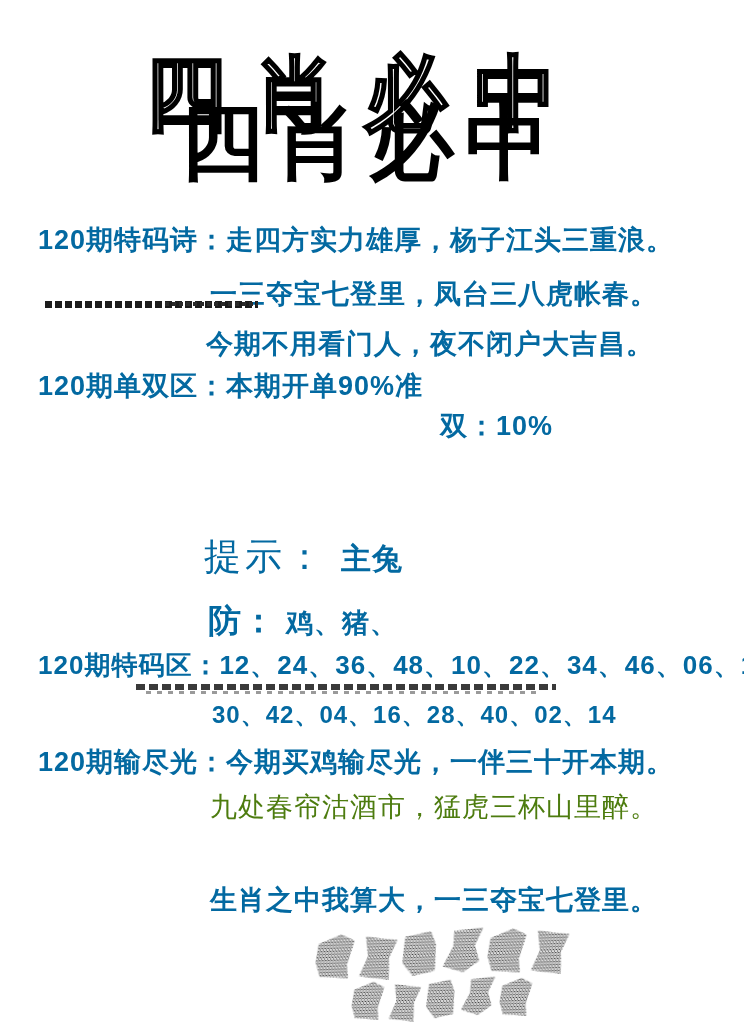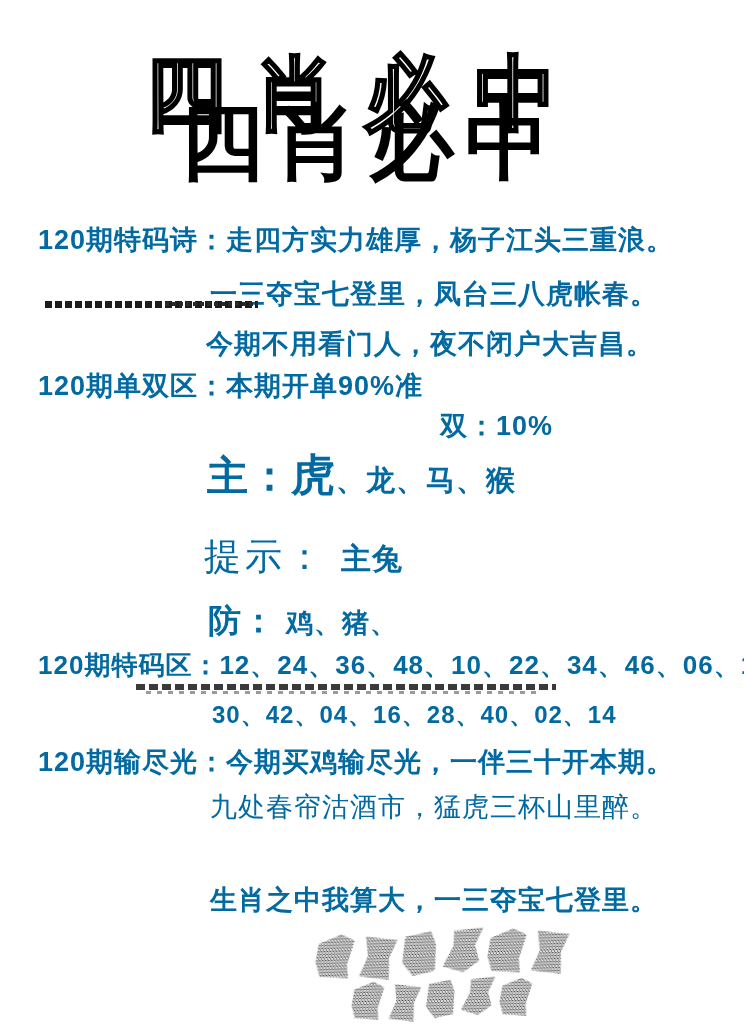--- a/index.html
+++ b/index.html
@@ -35,21 +35,21 @@
   .l-main{left:207px;top:446px;font-size:29px;}
   .l-main .big-label{font-size:41px;font-weight:800;}
   .l-main .big-first{font-size:44px;font-weight:800;}
   .l-hint{left:204px;top:532px;font-size:30px;}
   .l-hint .big-label{font-size:37px;font-weight:400;letter-spacing:4px;margin-right:14px;text-align:center;}
   .l-guard{left:208px;top:599px;font-size:27px;}
   .l-guard .med-label{font-size:33px;font-weight:800;margin-right:10px;}
   .l-tema{left:38px;top:648px;font-size:26px;}
   .l-tema2{left:212px;top:699px;font-size:24px;}
   .l-sjg1{left:38px;top:744px;}
-  .l-sjg1-poem{left:210px;top:789px;font-weight:500;color:#0369a1;}
+  .l-sjg1-poem{left:210px;top:789px;font-weight:500;color:#4d7c0f;}
   .l-sjg2{left:38px;top:836px;}
   .l-sjg2-poem{left:210px;top:882px;}
 
   
   .smudge{position:absolute;filter:blur(0.5px);}
   .smudge-a{
     left:45px;top:301px;width:213px;height:7px;
     background:repeating-linear-gradient(90deg,#1c1c1c 0 7px,rgba(0,0,0,0) 7px 10px);
   }
   .smudge-a::after{
@@ -105,23 +105,20 @@
   </div>
   <div class="line l-poem2">一三夺宝七登里，凤台三八虎帐春。</div>
   <div class="smudge smudge-a"></div>
   <div class="line l-poem3">今期不用看门人，夜不闭户大吉昌。</div>
 
   <div class="line l-dan">
     <span>120期单双区：</span><span>本期开单90%准</span>
     <span class="shuang">双：10%</span>
   </div>
 
-  <div class="line l-main">
-    <span class="big-label">主：</span><span class="big-first">虎</span><span>、龙、马、猴</span>
-  </div>
   <div class="line l-hint">
     <span class="big-label">提示：</span><span>主兔</span>
   </div>
   <div class="line l-guard">
     <span class="med-label">防：</span><span>鸡、猪、</span>
   </div>
 
   <div class="line l-tema">
     <span>120期特码区：</span><span>12、24、36、48、10、22、34、46、06、18、</span>
   </div>

